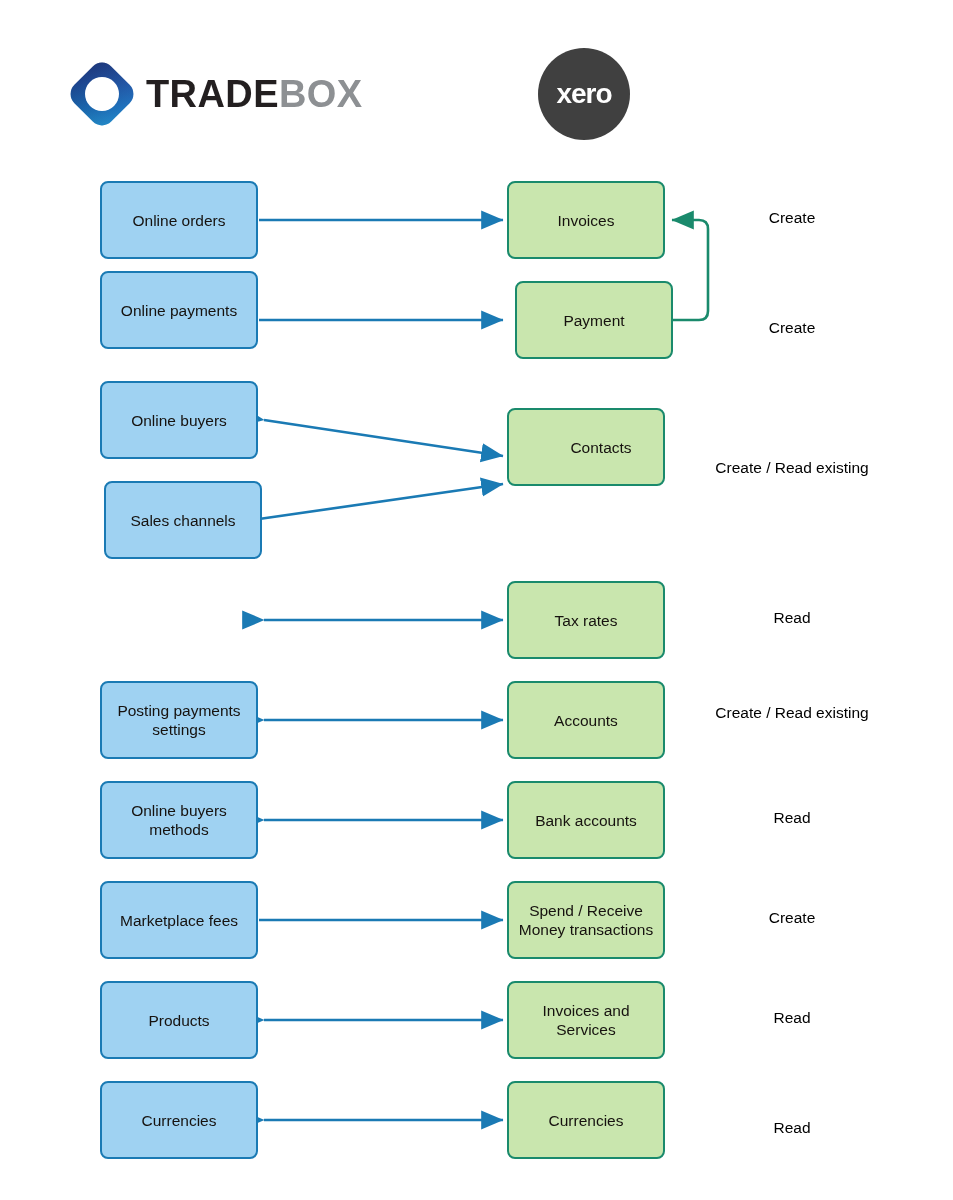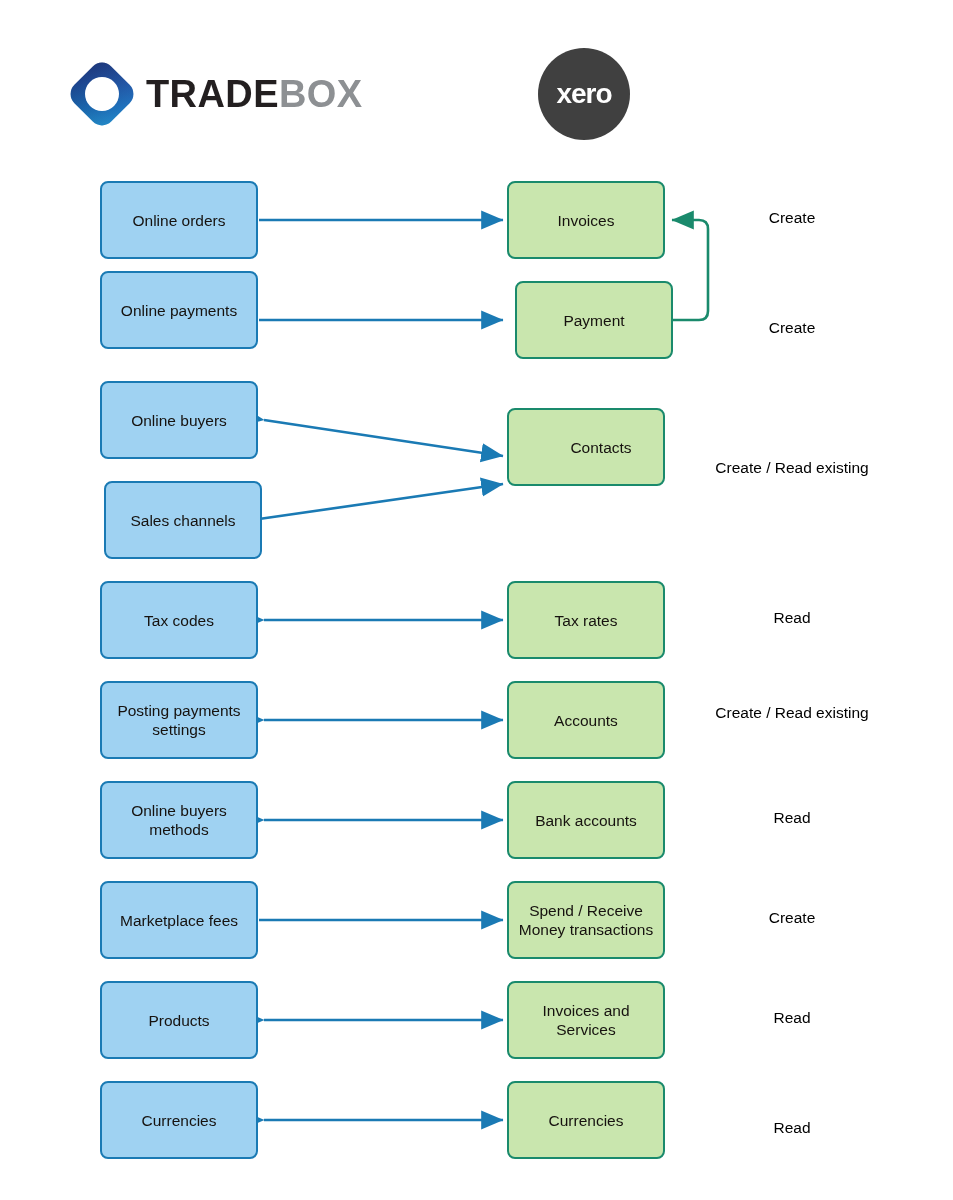--- a/index.html
+++ b/index.html
@@ -114,23 +114,20 @@
     </div>
   <div class="node src" style="left:100px;top:271px;">
       <span>Online payments</span>
     </div>
   <div class="node src" style="left:100px;top:381px;">
       <span>Online buyers</span>
     </div>
   <div class="node src" style="left:104px;top:481px;">
       <span>Sales channels</span>
     </div>
-  <div class="node src" style="left:100px;top:581px;">
-      <span>Tax codes</span>
-    </div>
   <div class="node src" style="left:100px;top:681px;">
       <span>Posting payments settings</span>
     </div>
   <div class="node src" style="left:100px;top:781px;">
       <span>Online buyers methods</span>
     </div>
   <div class="node src" style="left:100px;top:881px;">
       <span>Marketplace fees</span>
     </div>
   <div class="node src" style="left:100px;top:981px;">

